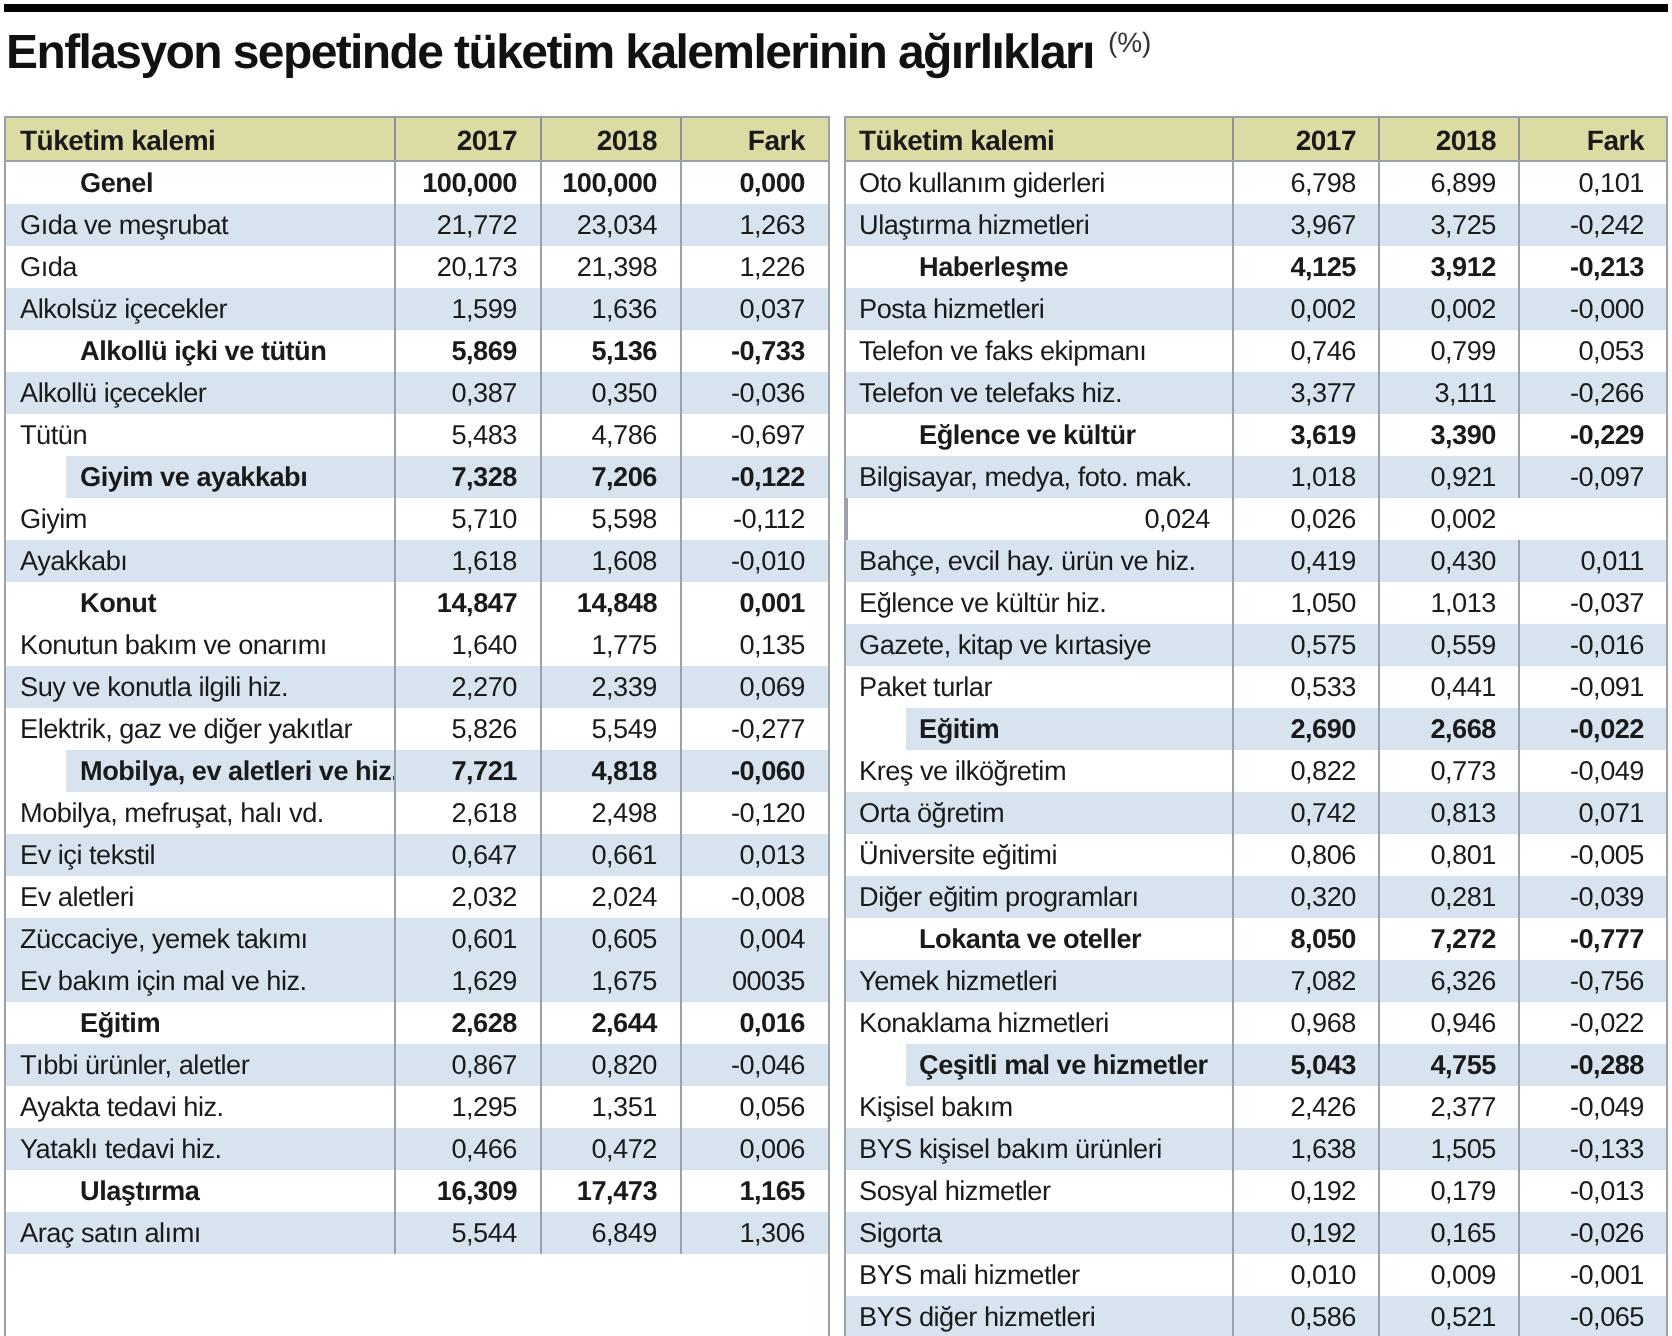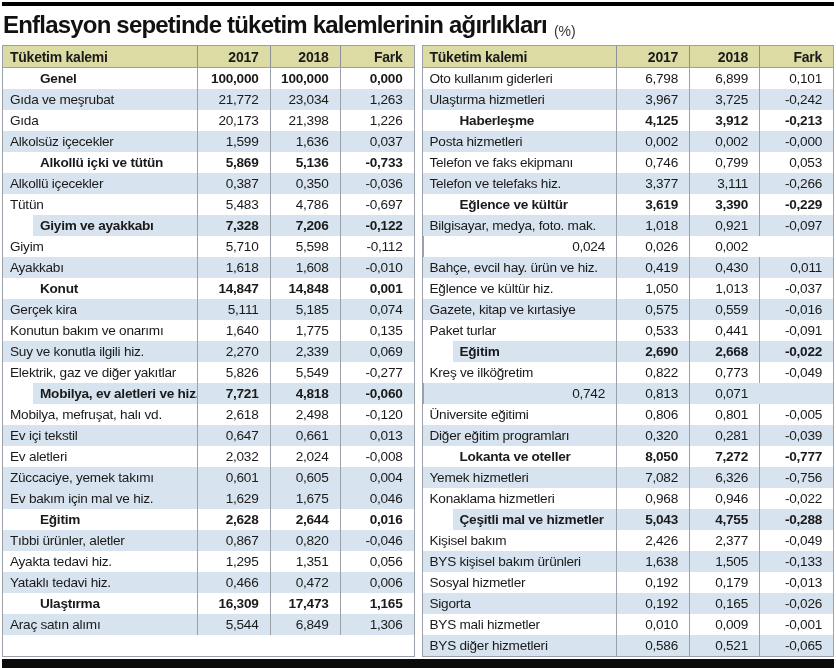--- a/index.html
+++ b/index.html
@@ -12,21 +12,21 @@
   }
   *{box-sizing:border-box;margin:0;padding:0;}
   html,body{background:#ffffff;}
   body{
     width:836px;height:668px;overflow:hidden;
     font-family:"Liberation Sans","DejaVu Sans",sans-serif;
     color:var(--text);
   }
   .page{width:836px;height:668px;padding:0 1px;position:relative;}
   .top-rule{height:4px;background:var(--rule);margin:2px 1px 0 1px;}
-  .title-bar{display:flex;align-items:flex-end;gap:7px;padding:7px 0 6px 2px;height:39px;}
+  .title-bar{display:flex;align-items:flex-start;gap:7px;padding:7px 0 6px 2px;height:52px;}
   .title{
     font-size:24px;font-weight:700;letter-spacing:-0.8px;
     font-stretch:condensed;color:#111;white-space:nowrap;
   }
   .title-suffix{font-size:14px;font-weight:400;color:#333;}
   .tables{display:flex;gap:7px;margin:0 1px;}
   .wtable{
     flex:1 1 0;border:1px solid var(--grid-line);
     background:var(--row-bg);
   }
@@ -126,26 +126,20 @@
             <div class="cell num">1,618</div>
             <div class="cell num">1,608</div>
             <div class="cell num">-0,010</div>
           </div>
           <div class="trow bold">
             <div class="cell label">Konut</div>
             <div class="cell num">14,847</div>
             <div class="cell num">14,848</div>
             <div class="cell num">0,001</div>
           </div>
-          <div class="trow alt">
-            <div class="cell label">Gerçek kira</div>
-            <div class="cell num">5,111</div>
-            <div class="cell num">5,185</div>
-            <div class="cell num">0,074</div>
-          </div>
           <div class="trow">
             <div class="cell label">Konutun bakım ve onarımı</div>
             <div class="cell num">1,640</div>
             <div class="cell num">1,775</div>
             <div class="cell num">0,135</div>
           </div>
           <div class="trow alt">
             <div class="cell label">Suy ve konutla ilgili hiz.</div>
             <div class="cell num">2,270</div>
             <div class="cell num">2,339</div>
@@ -184,21 +178,21 @@
           <div class="trow alt">
             <div class="cell label">Züccaciye, yemek takımı</div>
             <div class="cell num">0,601</div>
             <div class="cell num">0,605</div>
             <div class="cell num">0,004</div>
           </div>
           <div class="trow alt">
             <div class="cell label">Ev bakım için mal ve hiz.</div>
             <div class="cell num">1,629</div>
             <div class="cell num">1,675</div>
-            <div class="cell num">0,046</div>
+            <div class="cell num">00035</div>
           </div>
           <div class="trow bold">
             <div class="cell label">Eğitim</div>
             <div class="cell num">2,628</div>
             <div class="cell num">2,644</div>
             <div class="cell num">0,016</div>
           </div>
           <div class="trow alt">
             <div class="cell label">Tıbbi ürünler, aletler</div>
             <div class="cell num">0,867</div>
@@ -323,20 +317,21 @@
             <div class="cell num">2,668</div>
             <div class="cell num">-0,022</div>
           </div>
           <div class="trow">
             <div class="cell label">Kreş ve ilköğretim</div>
             <div class="cell num">0,822</div>
             <div class="cell num">0,773</div>
             <div class="cell num">-0,049</div>
           </div>
           <div class="trow alt">
+            <div class="cell label">Orta öğretim</div>
             <div class="cell num">0,742</div>
             <div class="cell num">0,813</div>
             <div class="cell num">0,071</div>
           </div>
           <div class="trow">
             <div class="cell label">Üniversite eğitimi</div>
             <div class="cell num">0,806</div>
             <div class="cell num">0,801</div>
             <div class="cell num">-0,005</div>
           </div>

